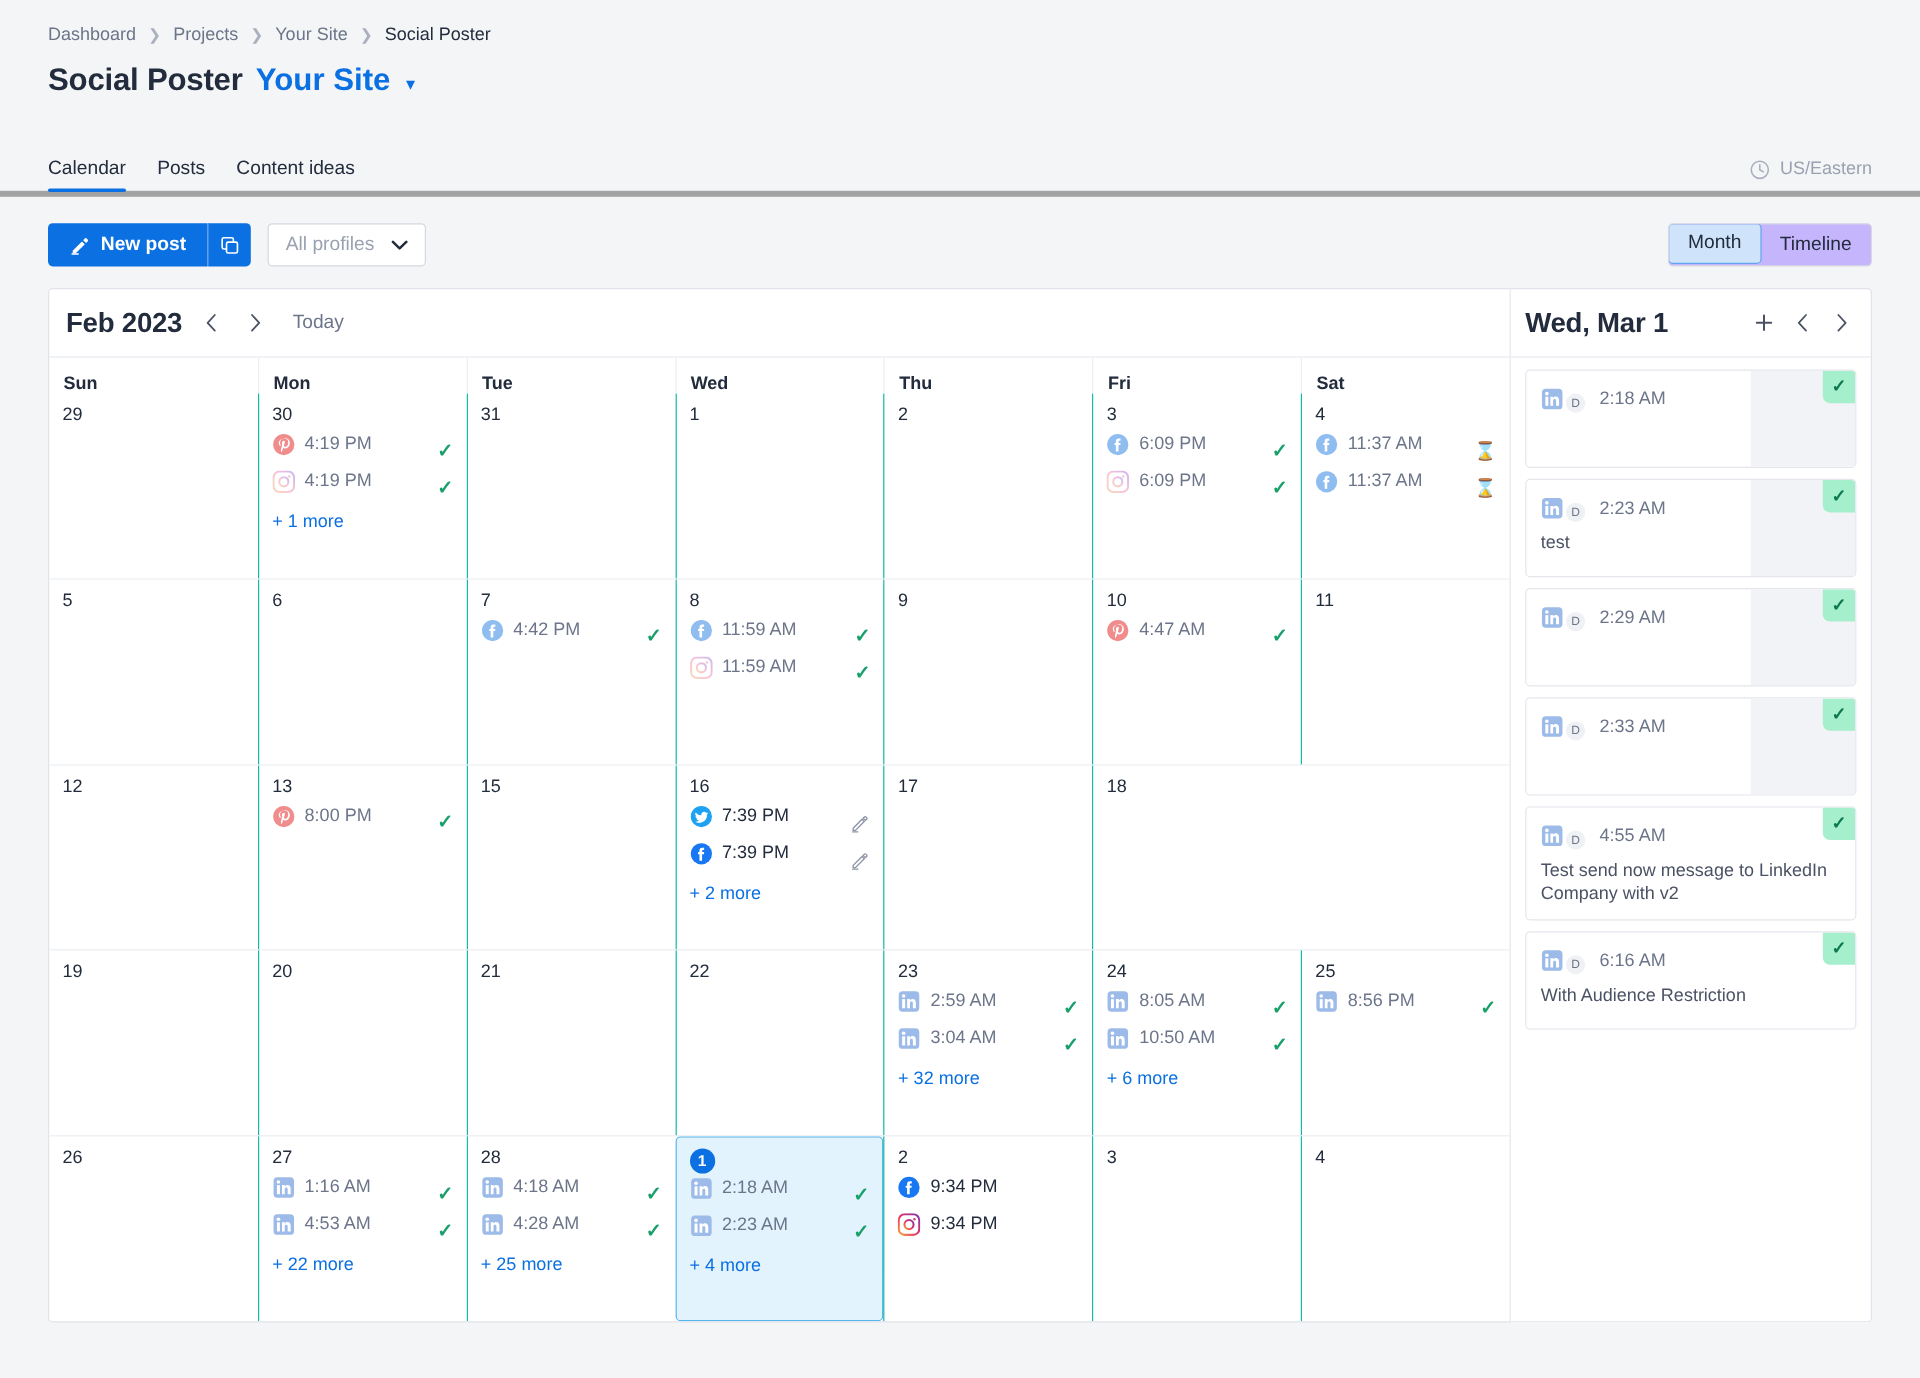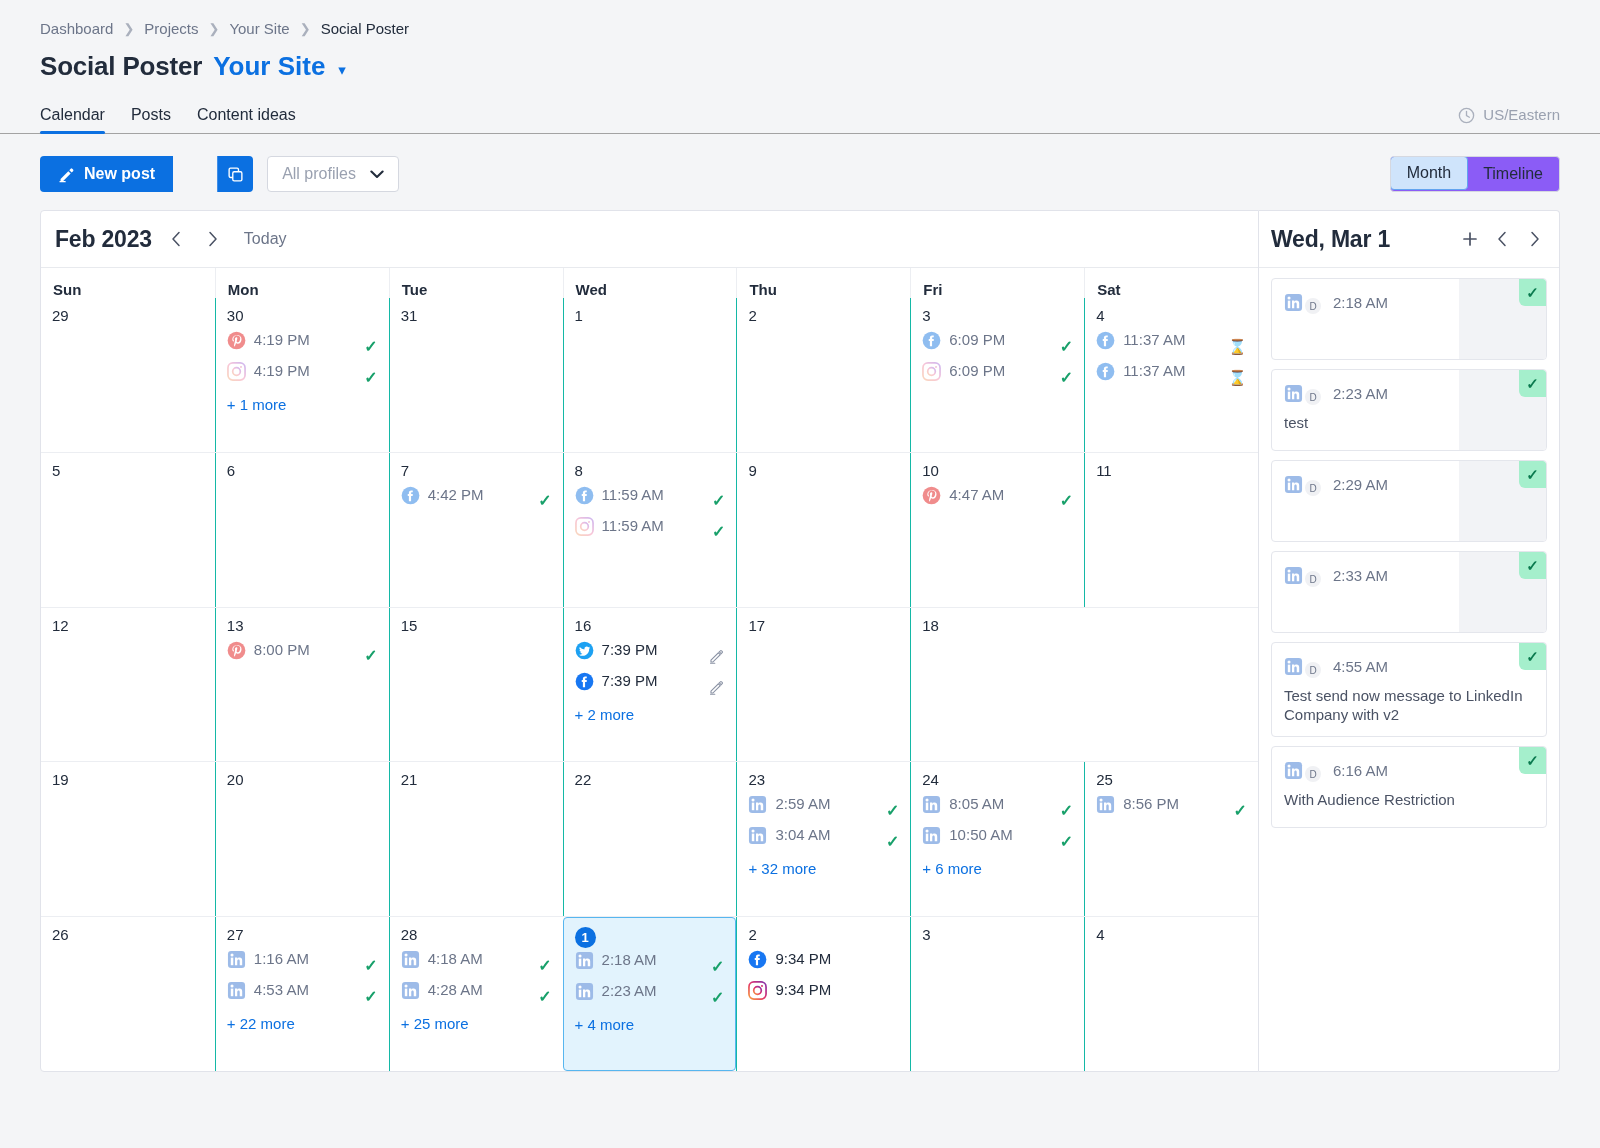--- a/index.html
+++ b/index.html
@@ -25,23 +25,23 @@
   .page-title-row {
     display: flex; align-items: baseline; gap: 11px;
     padding: 14px 0 0 40px;
   }
   .page-title { font-size: 26px; font-weight: bold; letter-spacing: -0.2px; }
   .site-link { font-size: 26px; font-weight: bold; color: #0b70e1; cursor: pointer; }
   .site-caret { color: #0b70e1; font-size: 15px; margin-left: 2px; }
 
   
   .tabs-bar {
-    margin-top: 16px;
+    margin-top: 46px;
     padding: 0 40px;
-    border-bottom: 1px solid #a3a3a3;
+    border-bottom: 5px solid #a3a3a3;
     display: flex; align-items: flex-end; justify-content: space-between;
     height: 36px;
   }
   .tabs { display: flex; gap: 26px; }
   .tab {
     font-size: 16px; color: #222c3c; padding-bottom: 9px;
     cursor: pointer; position: relative;
   }
   .tab.active { font-weight: normal; }
   .tab.active::after {
@@ -52,42 +52,42 @@
     display: flex; align-items: flex-start; gap: 7px;
     font-size: 15px; color: #9aa1b0; padding-bottom: 8px;
   }
 
   
   .toolbar {
     display: flex; align-items: center; justify-content: space-between;
     padding: 22px 40px 0 40px;
   }
   .toolbar-left { display: flex; align-items: center; gap: 14px; }
-  .newpost-group { display: flex; align-items: stretch; gap: 44px; }
+  .newpost-group { display: flex; align-items: stretch; }
   .btn-newpost {
     background: #0b70e1; color: #fff; border: none;
     border-radius: 4px 0 0 4px;
     font-size: 16px; font-family: inherit; font-weight: bold;
     padding: 0 18px; height: 36px;
     display: flex; align-items: center; gap: 9px; cursor: pointer;
   }
   .btn-duplicate {
     background: #0b70e1; border: none; border-left: 1px solid #3f8ee8;
     border-radius: 0 4px 4px 0; width: 36px; height: 36px;
     display: flex; align-items: center; justify-content: center; cursor: pointer;
   }
   .profiles-select {
     height: 36px; border: 1px solid #d5d8e0; background: #fff;
     border-radius: 4px; padding: 0 14px;
     display: flex; align-items: center; gap: 14px; cursor: pointer;
   }
   .profiles-select span { font-size: 16px; color: #9aa1b0; }
   .seg-group {
     display: flex; border: 1px solid #d5d8e0; border-radius: 4px; overflow: hidden;
-    background: #8b5cf6;
+    background: #c4b5fd;
   }
   .seg {
     font-size: 16px; padding: 0 16px; height: 34px;
     display: flex; align-items: center; cursor: pointer; color: #222c3c;
   }
   .seg.active { background: #cfe4fb; border: 1px solid #62a4ef; margin: -1px; border-radius: 4px; }
 
   
   .main {
     display: flex; gap: 0;

